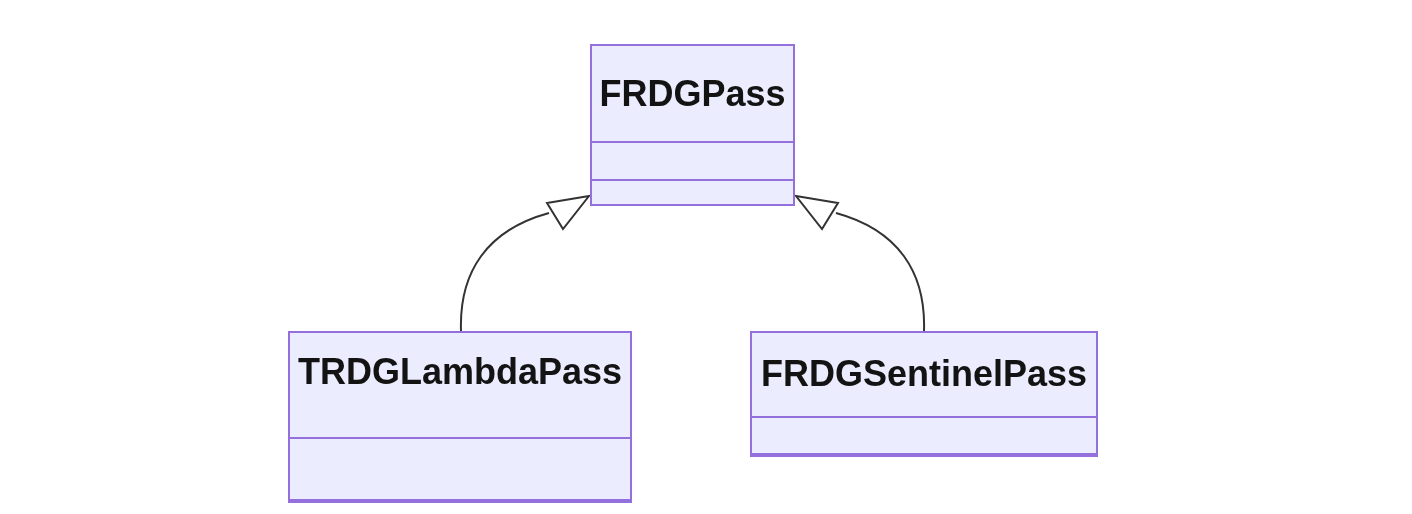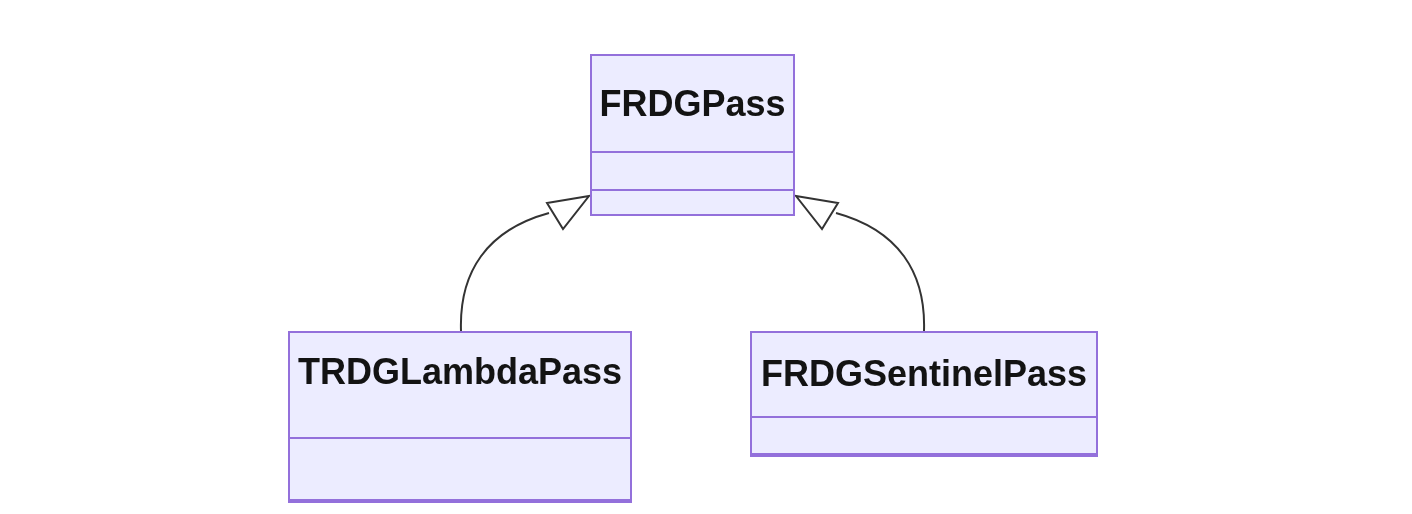--- a/index.html
+++ b/index.html
@@ -50,21 +50,21 @@
     letter-spacing: 0px;
     white-space: nowrap;
   }
   .compartment {
     border-top: 2px solid #9370DB;
   }
   .methods-compartment {
     flex: 1;
   }
   
-  .node-parent { left: 590px; top: 54px; width: 205px; height: 162px; }
+  .node-parent { left: 590px; top: 44px; width: 205px; height: 162px; }
   .node-parent .class-title { height: 95px; }
   .node-parent .attrs-compartment { height: 36px; }
   
   .node-child-left { left: 288px; top: 331px; width: 344px; height: 172px; gap: 27px; }
   .node-child-right { left: 750px; top: 331px; width: 348px; height: 126px; }
   .node-child-left .class-title, .node-child-right .class-title { height: 90px; }
   .node-child-left .attrs-compartment, .node-child-right .attrs-compartment { height: 38px; }
 </style>
 </head>
 <body>

